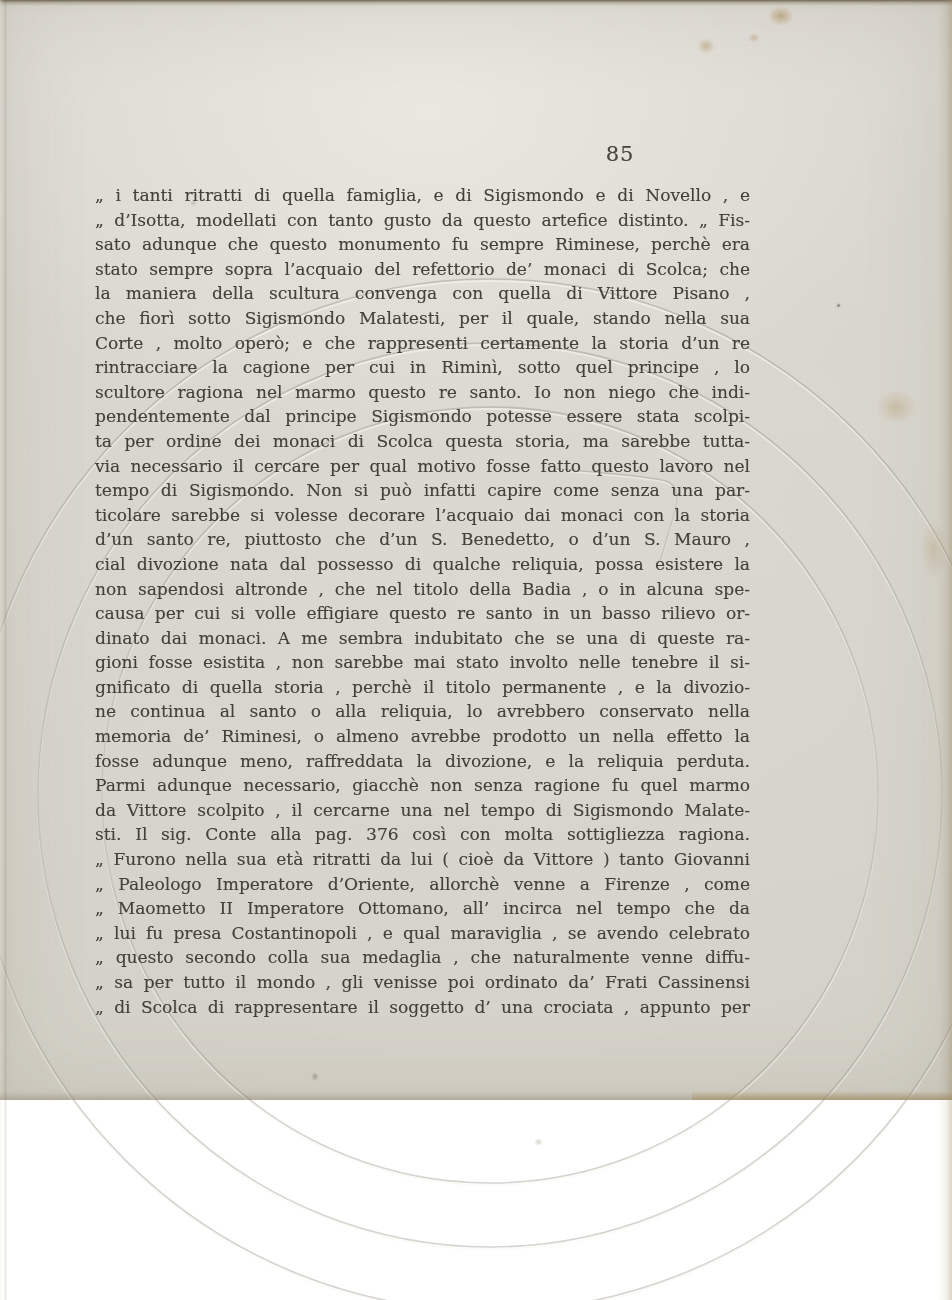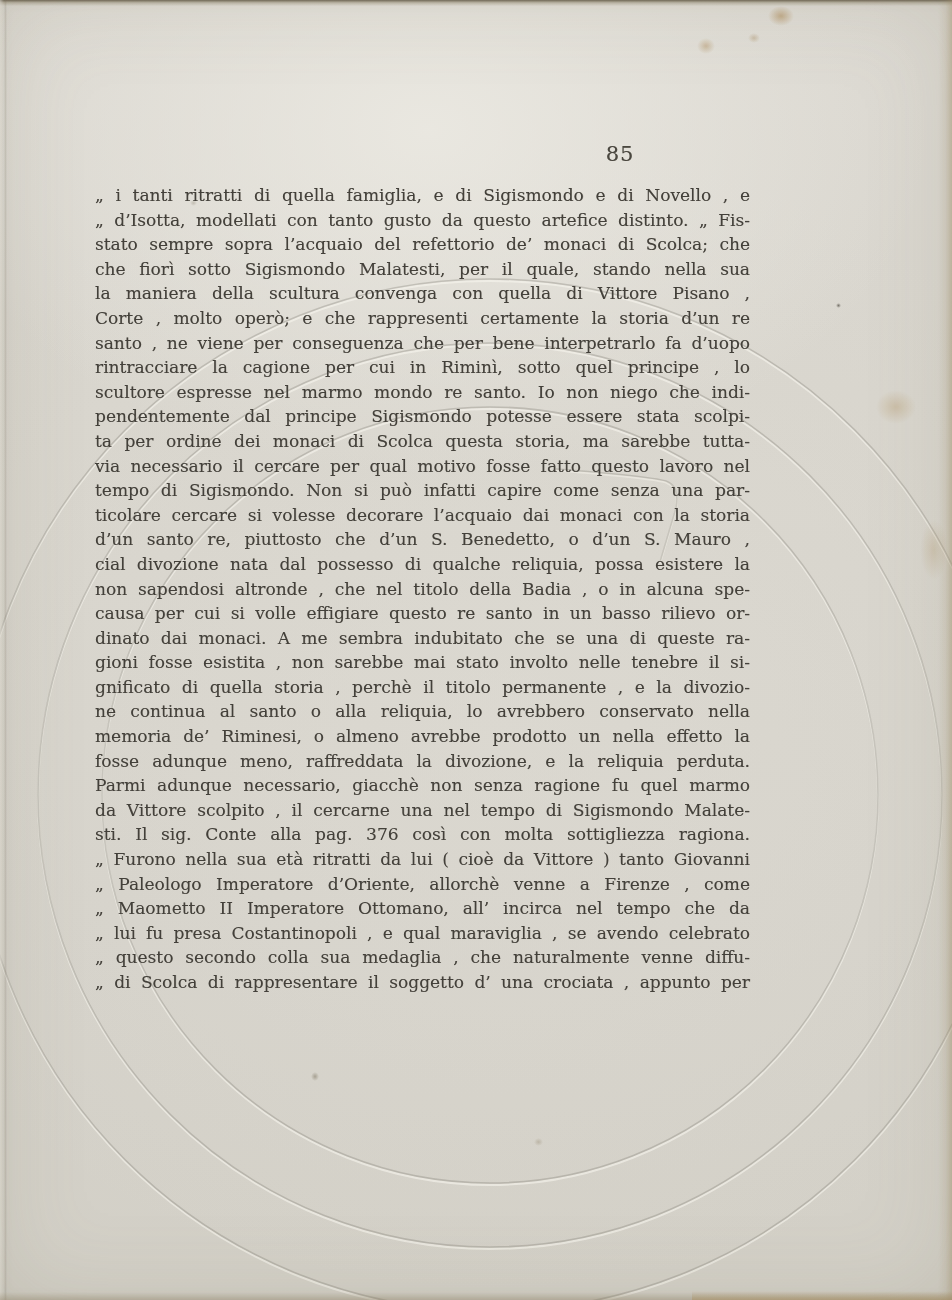--- a/index.html
+++ b/index.html
@@ -3,21 +3,21 @@
 <meta charset="utf-8">
 <style>
   html, body { margin: 0; padding: 0; }
   body {
     width: 952px; height: 1300px;
     overflow: hidden;
     font-family: "DejaVu Serif", "Liberation Serif", serif;
   }
   .page {
     position: relative;
-    width: 952px; height: 1300px;
+    width: 952px; height: 1100px;
     background-color: #d7d4cc;
     background-image:
       radial-gradient(ellipse 700px 480px at 45% 10%, rgba(236,234,227,0.85), rgba(236,234,227,0) 72%),
       radial-gradient(ellipse 900px 750px at 52% 55%, rgba(225,222,214,0.45), rgba(225,222,214,0) 78%),
       linear-gradient(180deg, #dcd9d2 0%, #d8d5cd 30%, #d5d2ca 70%, #d3d0c7 100%);
   }
   .page::after {
     content: ""; position: absolute; inset: 0; pointer-events: none;
     box-shadow: inset 0 0 90px rgba(120,110,88,0.16), inset 0 0 14px rgba(100,90,70,0.10);
   }
@@ -107,46 +107,47 @@
   <div class="spot s6"></div>
   <div class="spot s7"></div>
   <div class="spot s8"></div>
   <div class="spot s9"></div>
 
   <div class="page-number">85</div>
 
   <div class="text-block">
       <div class="line">„ i tanti ritratti di quella famiglia, e di Sigismondo e di Novello , e</div>
       <div class="line">„ d’Isotta, modellati con tanto gusto da questo artefice distinto. „ Fis-</div>
+      <div class="line">sato adunque che questo monumento fu sempre Riminese, perchè era</div>
       <div class="line">stato sempre sopra l’acquaio del refettorio de’ monaci di Scolca; che</div>
+      <div class="line">la maniera della scultura convenga con quella di Vittore Pisano ,</div>
       <div class="line">che fiorì sotto Sigismondo Malatesti, per il quale, stando nella sua</div>
-      <div class="line">la maniera della scultura convenga con quella di Vittore Pisano ,</div>
       <div class="line">Corte , molto operò; e che rappresenti certamente la storia d’un re</div>
-      <div class="line">santo , ne viene per conseguenza che per bene interpetrarlo fa d’uopo</div>
       <div class="line">rintracciare la cagione per cui in Riminì, sotto quel principe , lo</div>
-      <div class="line">scultore espresse nel marmo mondo re santo. Io non niego che indi-</div>
+      <div class="line">scultore ragiona nel marmo questo re santo. Io non niego che indi-</div>
       <div class="line">pendentemente dal principe Sigismondo potesse essere stata scolpi-</div>
       <div class="line">ta per ordine dei monaci di Scolca questa storia, ma sarebbe tutta-</div>
       <div class="line">via necessario il cercare per qual motivo fosse fatto questo lavoro nel</div>
       <div class="line">tempo di Sigismondo. Non si può infatti capire come senza una par-</div>
-      <div class="line">ticolare cercare si volesse decorare l’acquaio dai monaci con la storia</div>
+      <div class="line">ticolare sarebbe si volesse decorare l’acquaio dai monaci con la storia</div>
       <div class="line">d’un santo re, piuttosto che d’un S. Benedetto, o d’un S. Mauro ,</div>
       <div class="line">cial divozione nata dal possesso di qualche reliquia, possa esistere la</div>
       <div class="line">non sapendosi altronde , che nel titolo della Badia , o in alcuna spe-</div>
       <div class="line">causa per cui si volle effigiare questo re santo in un basso rilievo or-</div>
       <div class="line">dinato dai monaci. A me sembra indubitato che se una di queste ra-</div>
       <div class="line">gioni fosse esistita , non sarebbe mai stato involto nelle tenebre il si-</div>
       <div class="line">gnificato di quella storia , perchè il titolo permanente , e la divozio-</div>
       <div class="line">ne continua al santo o alla reliquia, lo avrebbero conservato nella</div>
       <div class="line">memoria de’ Riminesi, o almeno avrebbe prodotto un nella effetto la</div>
       <div class="line">fosse adunque meno, raffreddata la divozione, e la reliquia perduta.</div>
       <div class="line">Parmi adunque necessario, giacchè non senza ragione fu quel marmo</div>
       <div class="line">da Vittore scolpito , il cercarne una nel tempo di Sigismondo Malate-</div>
       <div class="line">sti. Il sig. Conte alla pag. 376 così con molta sottigliezza ragiona.</div>
       <div class="line">„ Furono nella sua età ritratti da lui ( cioè da Vittore ) tanto Giovanni</div>
       <div class="line">„ Paleologo Imperatore d’Oriente, allorchè venne a Firenze , come</div>
       <div class="line">„ Maometto II Imperatore Ottomano, all’ incirca nel tempo che da</div>
       <div class="line">„ lui fu presa Costantinopoli , e qual maraviglia , se avendo celebrato</div>
       <div class="line">„ questo secondo colla sua medaglia , che naturalmente venne diffu-</div>
+      <div class="line">„ sa per tutto il mondo , gli venisse poi ordinato da’ Frati Cassinensi</div>
       <div class="line">„ di Scolca di rappresentare il soggetto d’ una crociata , appunto per</div>
     </div>
 
 </div>
 
 </body></html>

